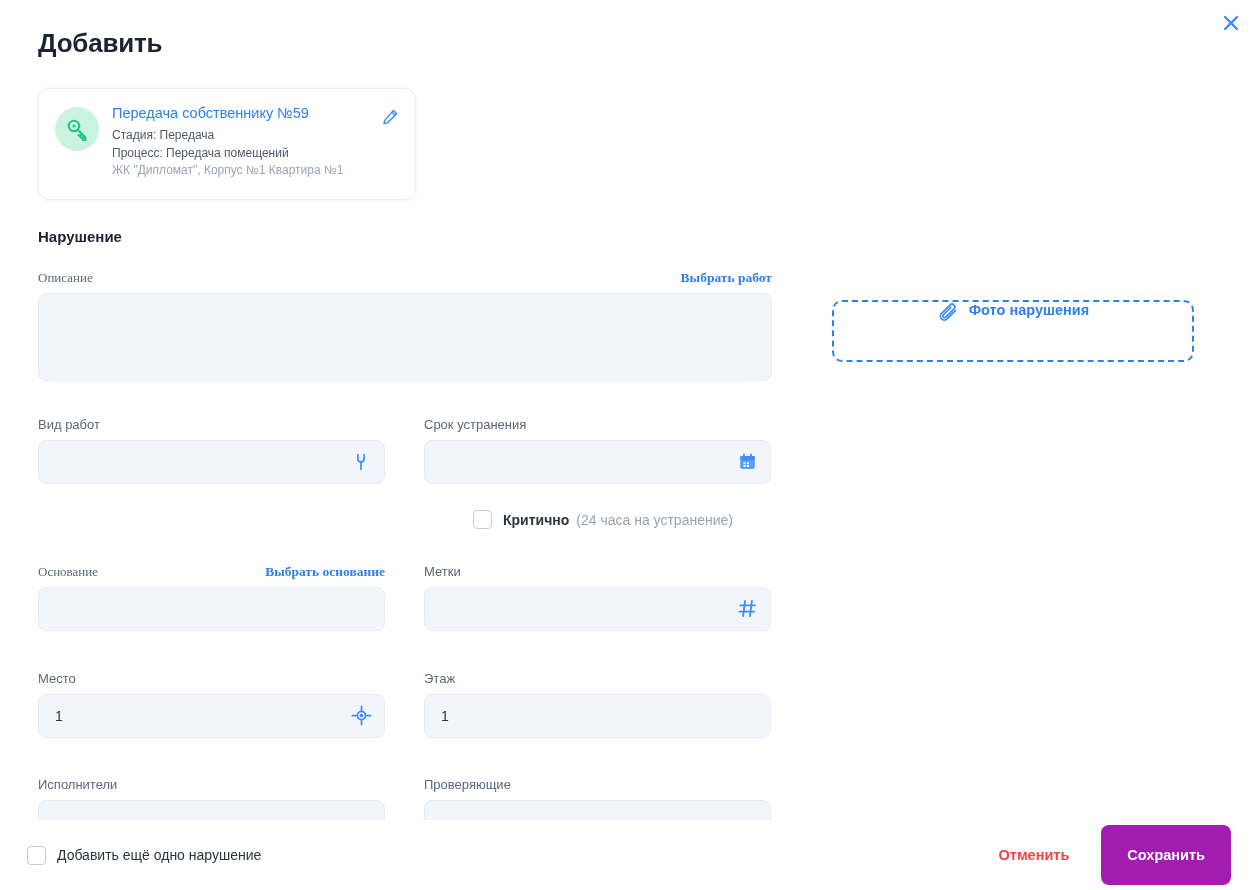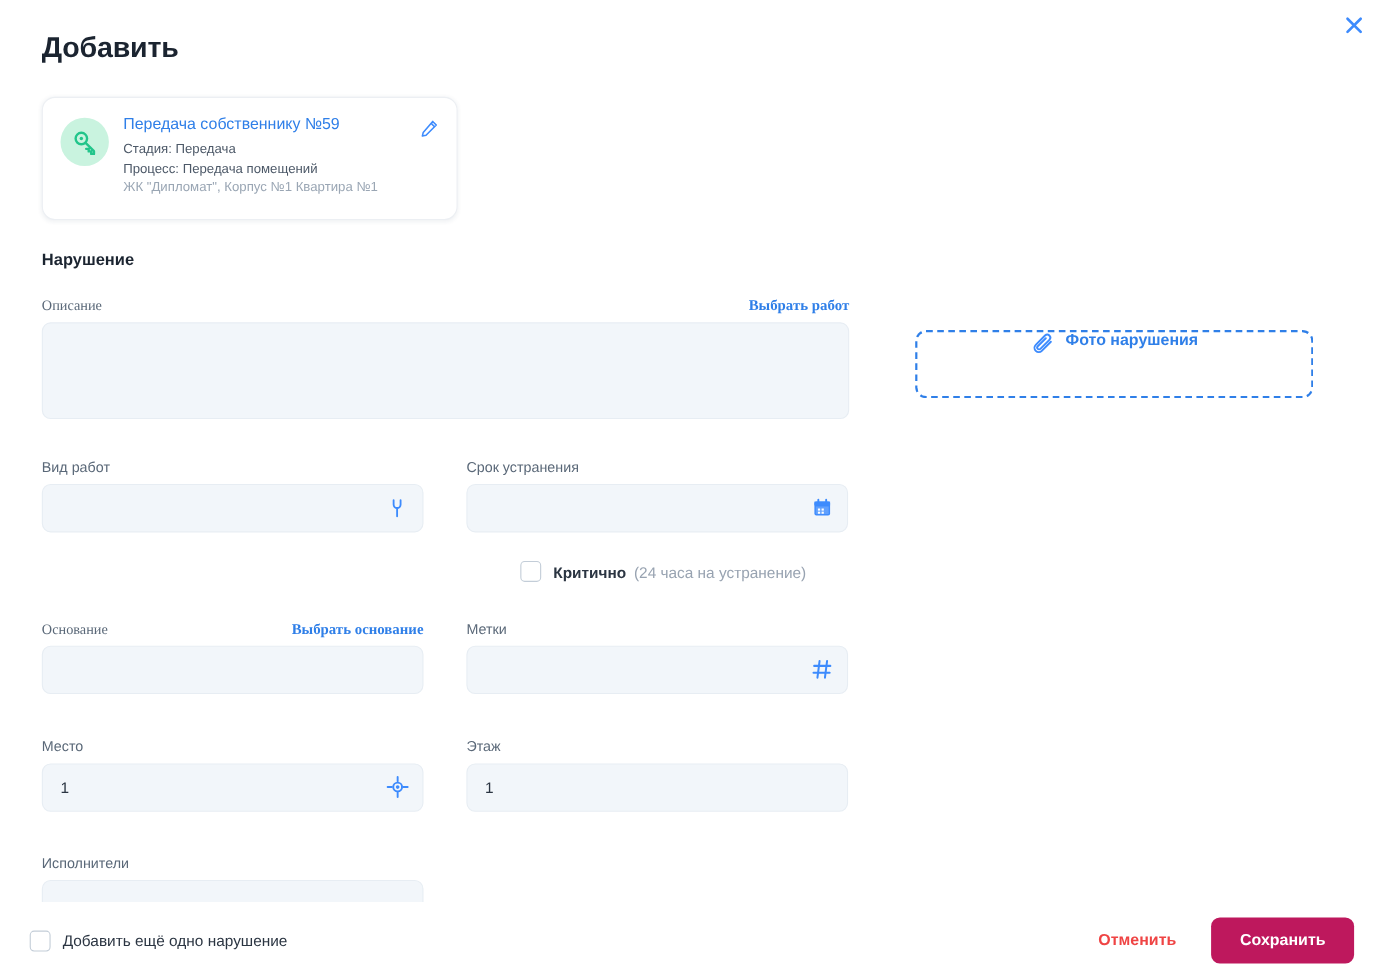--- a/index.html
+++ b/index.html
@@ -152,24 +152,24 @@
   .footer-left { display: flex; align-items: center; }
   .footer-right {
     margin-left: auto; display: flex; align-items: center; gap: 28px;
   }
   .btn-cancel {
     font-size: 14.5px; color: #ef4444; font-weight: bold;
     background: none; border: none; cursor: pointer;
     font-family: inherit; padding: 6px 4px;
   }
   .btn-save {
-    background: #be185d; color: #ffffff;
+    background: #a21caf; color: #ffffff;
     font-size: 14.5px; font-weight: bold;
     border: none; border-radius: 8px;
-    padding: 0 26px; height: 42px; cursor: pointer;
+    padding: 0 26px; height: 60px; cursor: pointer;
     font-family: inherit;
   }
 </style>
 </head>
 <body>
 
 <div class="modal">
 
   <button class="close-btn">
     <svg width="20" height="20" viewBox="0 0 20 20">
@@ -301,20 +301,26 @@
       </div>
     </div>
 
     <div class="field" style="left:38px; top:705px; width:347px;">
       <span class="field-label">Исполнители</span>
       <div class="input-box">
         <span class="val"></span>
       </div>
     </div>
 
+    <div class="field" style="left:424px; top:705px; width:347px;">
+      <span class="field-label">Проверяющие</span>
+      <div class="input-box">
+        <span class="val"></span>
+      </div>
+    </div>
 
   </div>
 
   <div class="footer">
     <div class="footer-left">
       <span class="cb-box"></span>
       <span class="cb-plain" style="margin-left:11px;">Добавить ещё одно нарушение</span>
     </div>
     <div class="footer-right">
       <button class="btn-cancel">Отменить</button>

